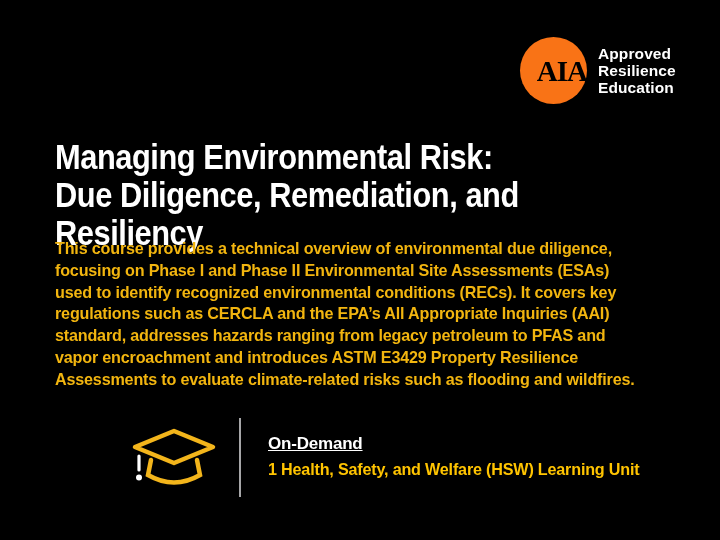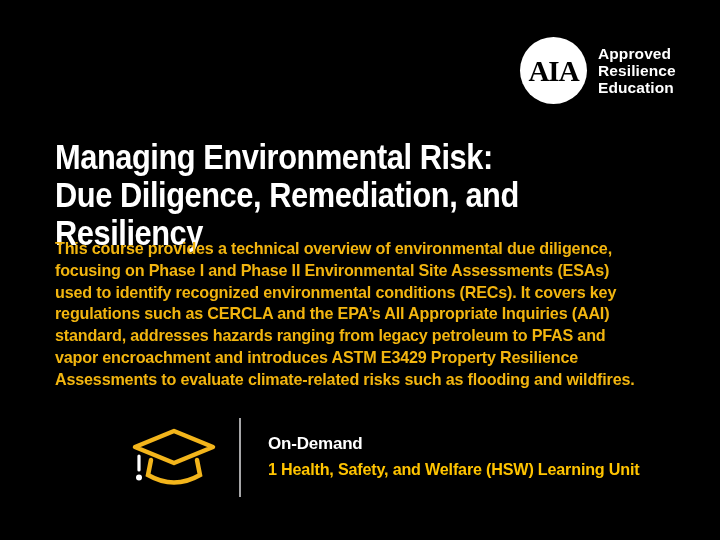--- a/index.html
+++ b/index.html
@@ -11,23 +11,23 @@
     width: 720px;
     height: 540px;
     background: #000000;
     overflow: hidden;
   }
 
   
   .brand { position: absolute; left: 520px; top: 37px; display: flex; align-items: center; }
   .logo-circle {
     width: 67px; height: 67px;
-    background: #ffffff;
+    background: #f97316;
     border-radius: 50%;
-    display: flex; align-items: center; justify-content: center;
+    display: flex; align-items: center; justify-content: flex-end;
   }
   .logo-monogram {
     font-family: "Liberation Serif", serif;
     font-weight: bold;
     font-size: 29px;
     letter-spacing: -1px;
     color: #000000;
     transform: translateY(1px);
   }
   .brand-label {
@@ -76,20 +76,21 @@
     width: 2px; height: 79px;
     background: #A6A6A8;
   }
   .meta-format {
     position: absolute;
     left: 268px; top: 434px;
     color: #FFFFFF;
     font-weight: bold;
     font-size: 17px;
     letter-spacing: -0.2px;
+    text-decoration: underline;
   }
   .meta-credit {
     position: absolute;
     left: 268px; top: 460px;
     color: #FFC400;
     font-weight: bold;
     font-size: 17px;
     letter-spacing: -0.2px;
     transform: scaleX(0.95);
     transform-origin: left top;

